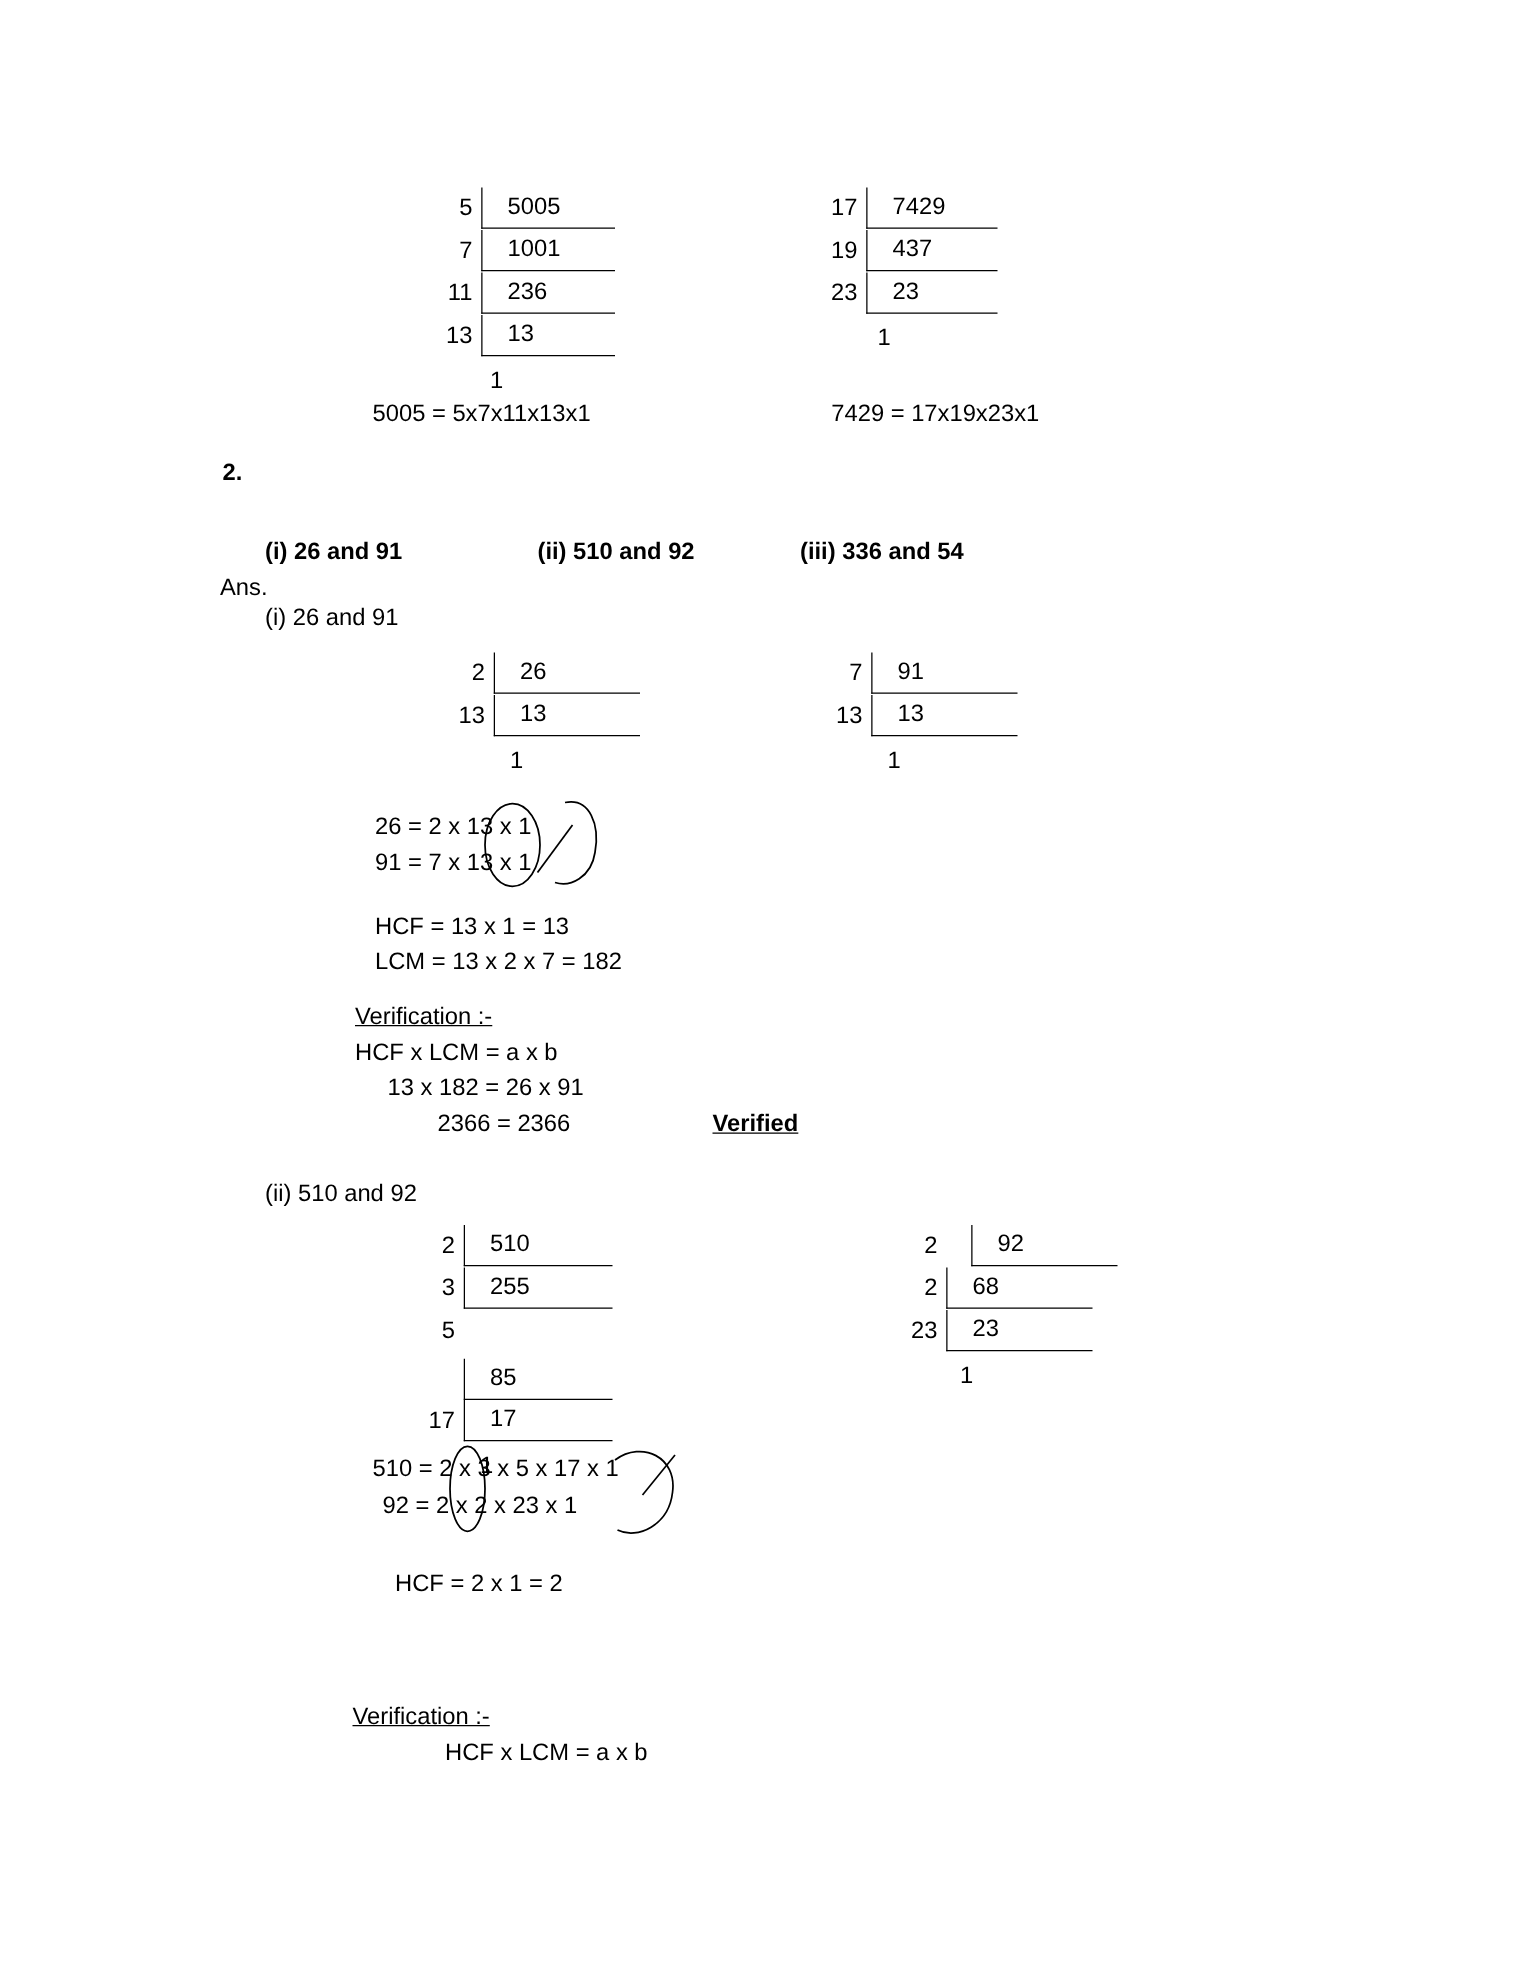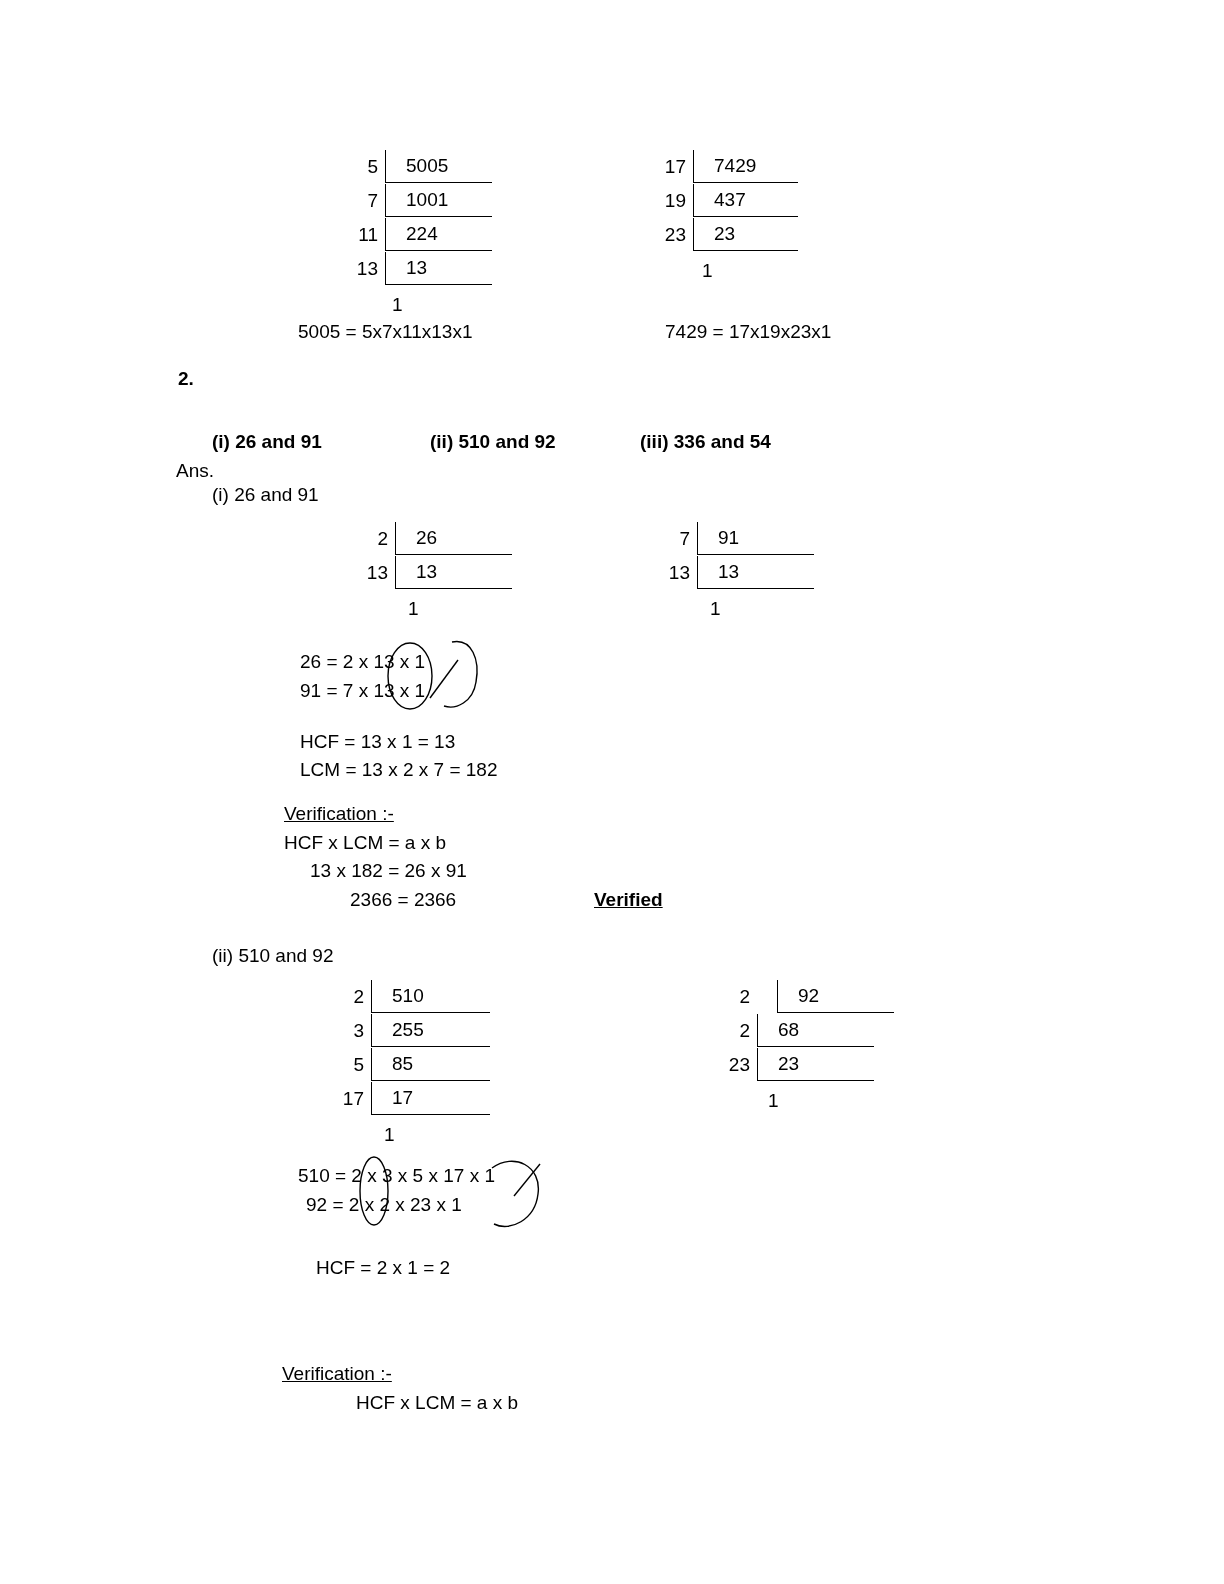--- a/index.html
+++ b/index.html
@@ -41,21 +41,21 @@
     line-height: 32px;
     white-space: nowrap;
   }
   .lfinal {
     line-height: 30px;
     text-align: left;
     white-space: nowrap;
   }
 
   .txt { position: absolute; white-space: nowrap; line-height: 28px; }
-  .bold { font-weight: bold; margin-left: 24px; }
+  .bold { font-weight: bold; }
   .uline { text-decoration: underline; }
 
   .qnum { position: absolute; font-weight: bold; }
   .qbody { position: absolute; font-weight: bold; line-height: 30px; }
 
   .circle-svg { position: absolute; pointer-events: none; }
 </style>
 </head>
 <body>
 
@@ -65,21 +65,21 @@
     <div class="lrow">
       <div class="ldiv" style="width:30px;">5</div>
       <div class="lval" style="width:86px;">5005</div>
     </div>
     <div class="lrow">
       <div class="ldiv" style="width:30px;">7</div>
       <div class="lval" style="width:86px;">1001</div>
     </div>
     <div class="lrow">
       <div class="ldiv" style="width:30px;">11</div>
-      <div class="lval" style="width:86px;">224</div>
+      <div class="lval" style="width:86px;">236</div>
     </div>
     <div class="lrow">
       <div class="ldiv" style="width:30px;">13</div>
       <div class="lval" style="width:86px;">13</div>
     </div>
     <div class="lfinal" style="margin-left:44px; margin-top:4px;">1</div>
   </div>
 
   <div class="ladder" style="left:650px; top:150px;">
     <div class="lrow">
@@ -160,21 +160,21 @@
     <div class="lrow">
       <div class="ldiv" style="width:34px;">2</div>
       <div class="lval" style="width:98px;">510</div>
     </div>
     <div class="lrow">
       <div class="ldiv" style="width:34px;">3</div>
       <div class="lval" style="width:98px;">255</div>
     </div>
     <div class="lrow">
       <div class="ldiv" style="width:34px;">5</div>
-      <div class="lval" style="width:98px;">85</div>
+      <div class="lval" style="width:98px;margin-top:39px;">85</div>
     </div>
     <div class="lrow">
       <div class="ldiv" style="width:34px;">17</div>
       <div class="lval" style="width:98px;">17</div>
     </div>
     <div class="lfinal" style="margin-left:54px; margin-top:4px;">1</div>
   </div>
 
   <div class="ladder" style="left:716px; top:980px;">
     <div class="lrow">

